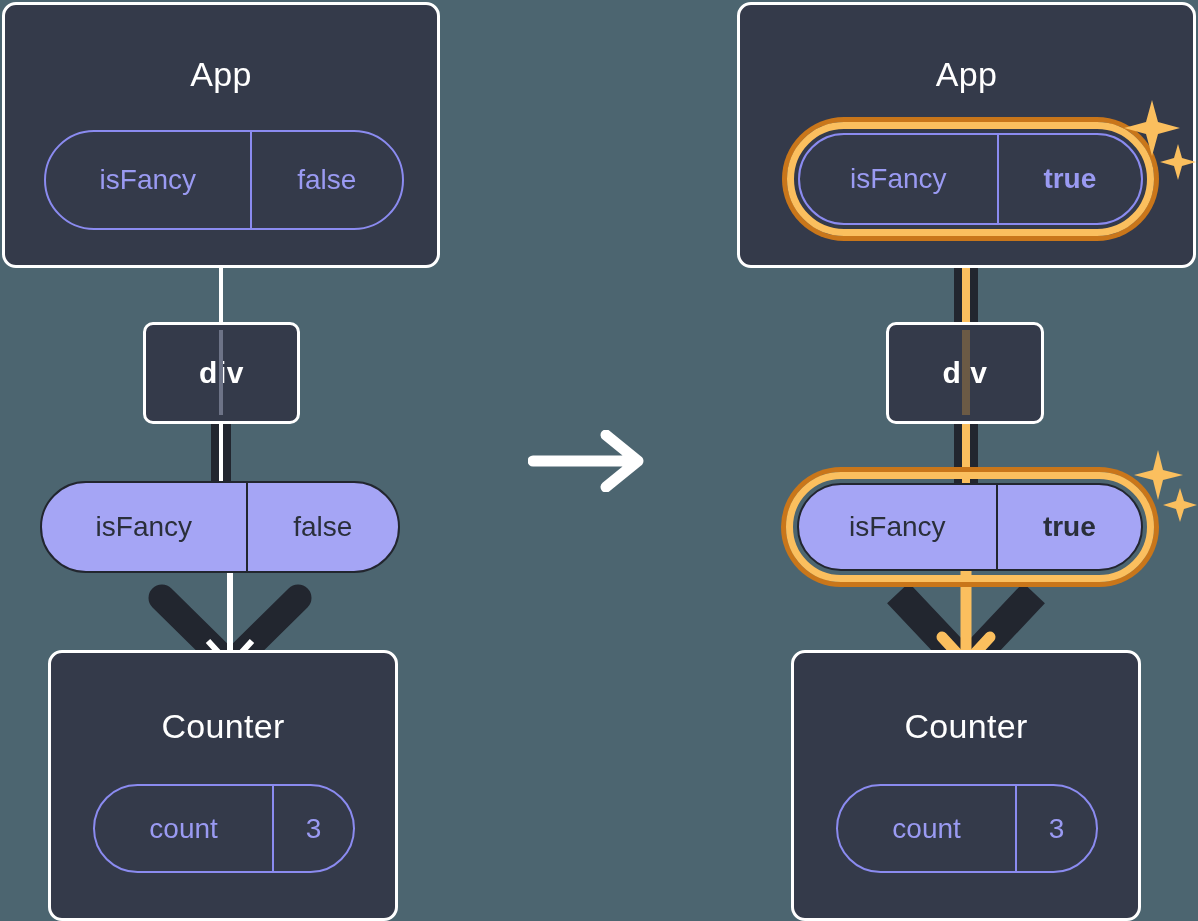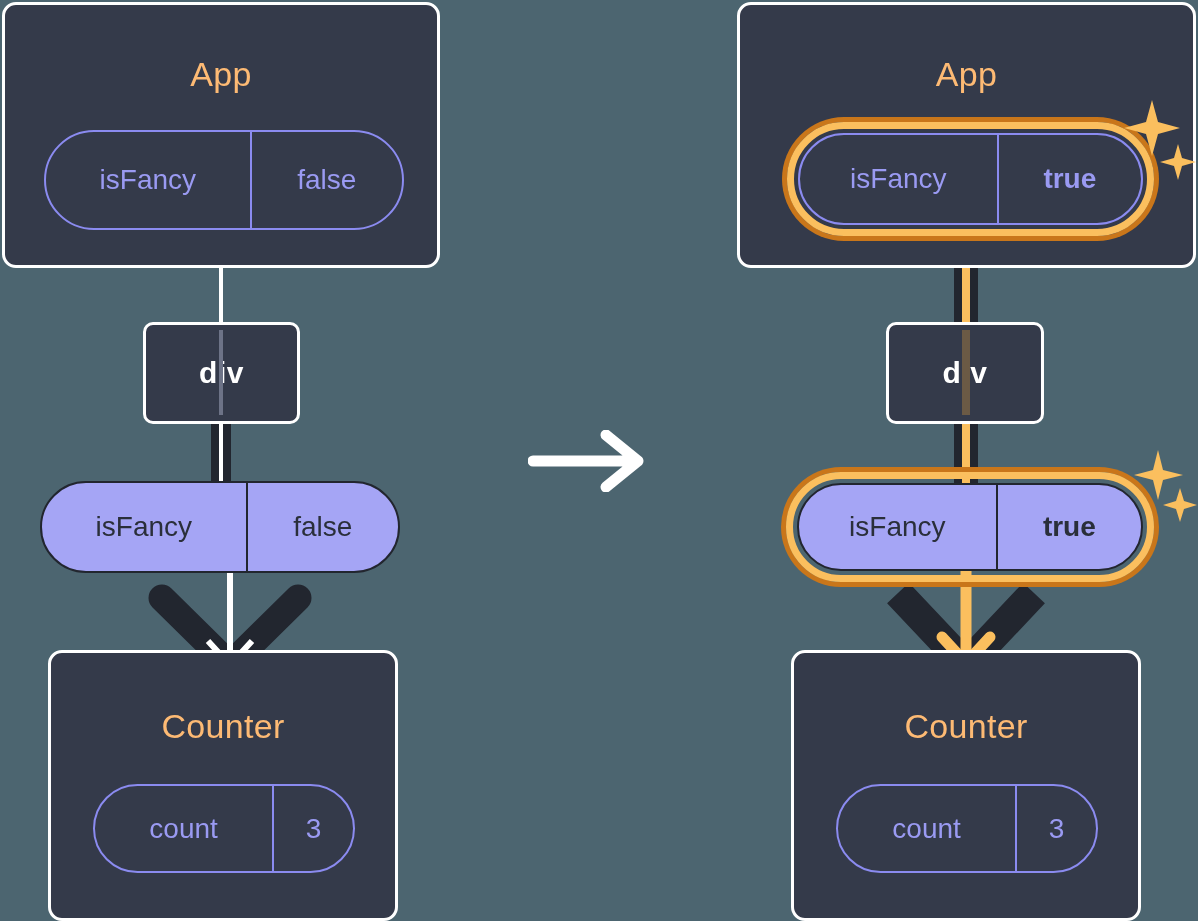--- a/index.html
+++ b/index.html
@@ -14,21 +14,21 @@
   
   .cbox{
     position:absolute;
     background:#343a4a;
     border:3px solid #ffffff;
     border-radius:14px;
     box-sizing:border-box;
     z-index:5;
   }
   .cbox .ctitle{
-    color:#fdba74;
+    color:#ffffff;
     text-align:center;
     font-size:34px;
     letter-spacing:.3px;
     position:absolute;
     left:0;right:0;
   }
   .dbox{
     position:absolute;
     background:#343a4a;
     border:3px solid #ffffff;

